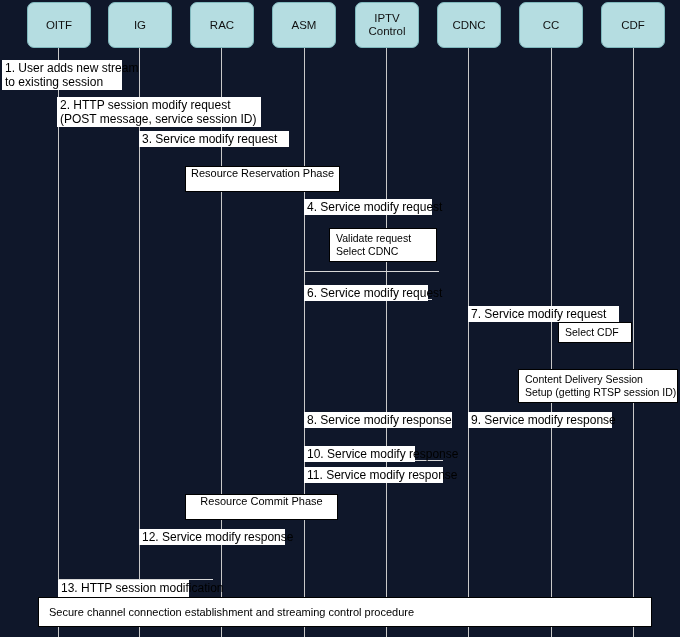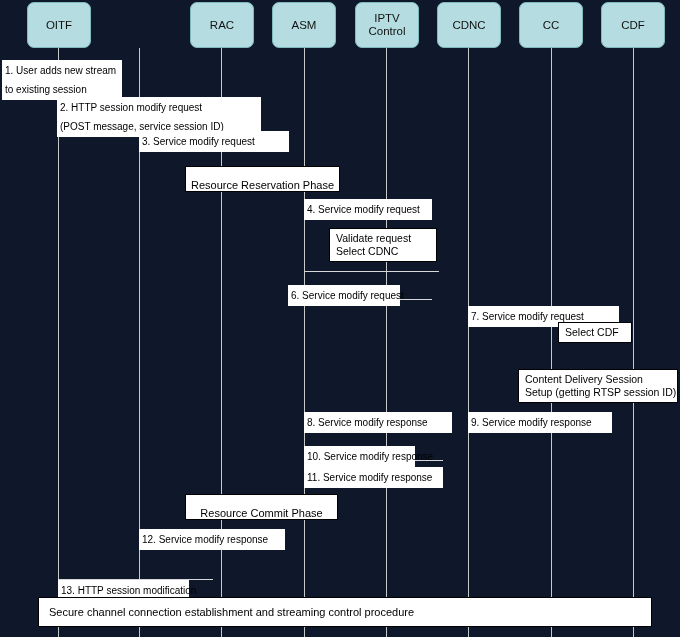--- a/index.html
+++ b/index.html
@@ -36,22 +36,22 @@
     text-align: center;
     color: #111111;
     font-size: 11.5px;
     line-height: 13px;
     box-sizing: border-box;
   }
   .msg-label {
     position: absolute;
     background: #ffffff;
     color: #000000;
-    font-size: 10px;
-    line-height: 19px;
+    font-size: 12px;
+    line-height: 14px;
     padding: 1px 3px 1px 3px;
     white-space: pre;
     box-sizing: border-box;
   }
   .msg-line {
     position: absolute;
     height: 1px;
     background: #d8d8d8;
   }
   .note-box {
@@ -65,21 +65,21 @@
     white-space: pre;
     box-sizing: border-box;
   }
   .phase-box {
     position: absolute;
     background: #ffffff;
     border: 1px solid #000000;
     color: #000000;
     font-size: 11px;
     display: flex;
-    align-items: flex-end;
+    align-items: flex-start;
     justify-content: center;
     box-sizing: border-box;
   }
   .footer-box {
     position: absolute;
     background: #ffffff;
     border: 1px solid #000000;
     color: #000000;
     font-size: 11px;
     display: flex;
@@ -97,20 +97,23 @@
   <div class="lifeline" style="left:139px"></div>
   <div class="lifeline" style="left:221px"></div>
   <div class="lifeline" style="left:304px"></div>
   <div class="lifeline" style="left:386px"></div>
   <div class="lifeline" style="left:468px"></div>
   <div class="lifeline" style="left:551px"></div>
   <div class="lifeline" style="left:633px"></div>
 
   <div class="actor-box" style="left:27px">
     <span>OITF</span>
+  </div>
+  <div class="actor-box" style="left:108px">
+    <span>IG</span>
   </div>
   <div class="actor-box" style="left:190px">
     <span>RAC</span>
   </div>
   <div class="actor-box" style="left:272px">
     <span>ASM</span>
   </div>
   <div class="actor-box" style="left:355px">
     <span style="white-space:pre">IPTV
 Control</span>
@@ -138,21 +141,21 @@
   <div class="msg-line" style="left:304px;top:481px;width:139px"></div>
   <div class="msg-line" style="left:139px;top:543px;width:146px"></div>
   <div class="msg-line" style="left:58px;top:579px;width:155px"></div>
 
   <div class="msg-label" style="left:2px;top:60px;width:120px">1. User adds new stream
 to existing session</div>
   <div class="msg-label" style="left:57px;top:97px;width:204px">2. HTTP session modify request
 (POST message, service session ID)</div>
   <div class="msg-label" style="left:139px;top:131px;width:150px">3. Service modify request</div>
   <div class="msg-label" style="left:304px;top:199px;width:128px">4. Service modify request</div>
-  <div class="msg-label" style="left:288px;top:285px;width:112px">6. Service modify request</div>
+  <div class="msg-label" style="left:304px;top:285px;width:124px">6. Service modify request</div>
   <div class="msg-label" style="left:468px;top:306px;width:151px">7. Service modify request</div>
   <div class="msg-label" style="left:304px;top:412px;width:148px">8. Service modify response</div>
   <div class="msg-label" style="left:468px;top:412px;width:144px">9. Service modify response</div>
   <div class="msg-label" style="left:304px;top:446px;width:111px">10. Service modify response</div>
   <div class="msg-label" style="left:304px;top:467px;width:139px">11. Service modify response</div>
   <div class="msg-label" style="left:139px;top:529px;width:146px">12. Service modify response</div>
   <div class="msg-label" style="left:58px;top:580px;width:131px">13. HTTP session modification
 response (RTSP session ID)</div>
 
   <div class="note-box" style="left:329px;top:228px;width:108px">Validate request

